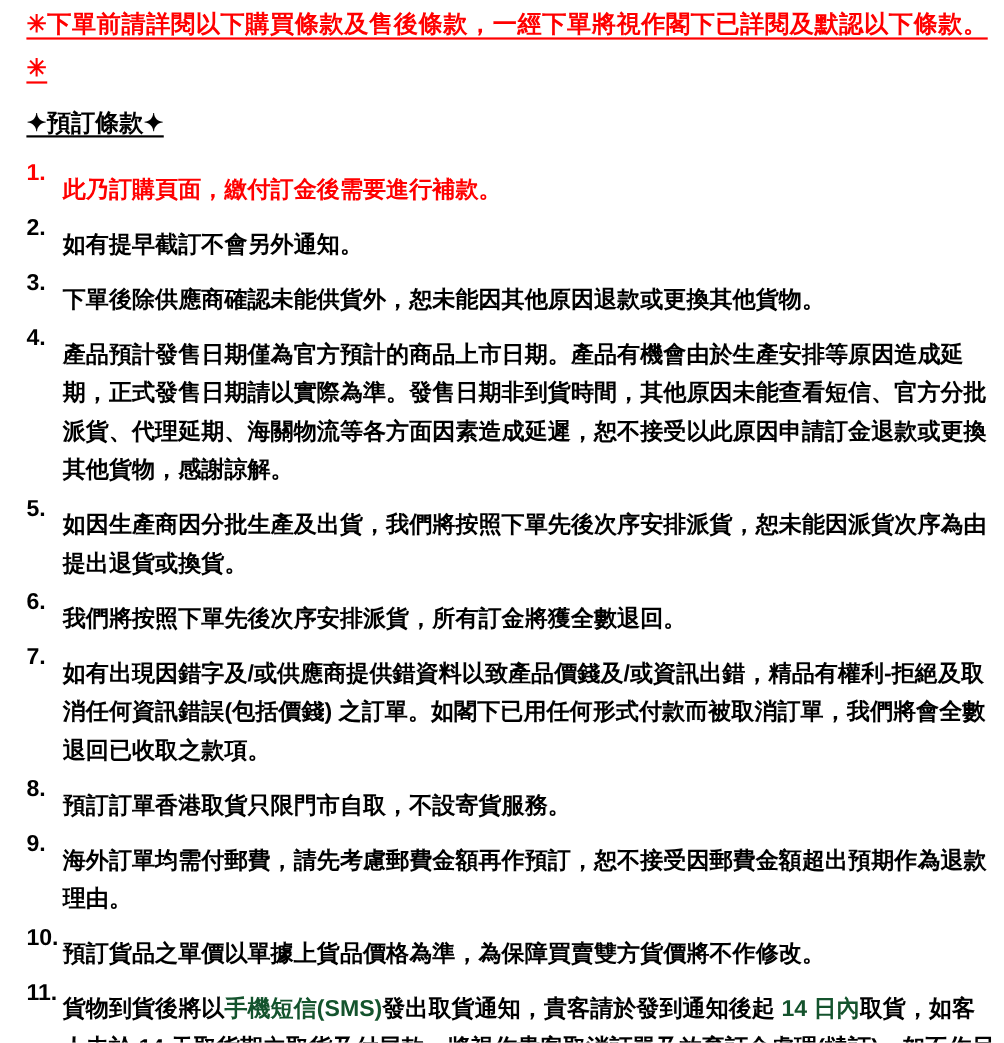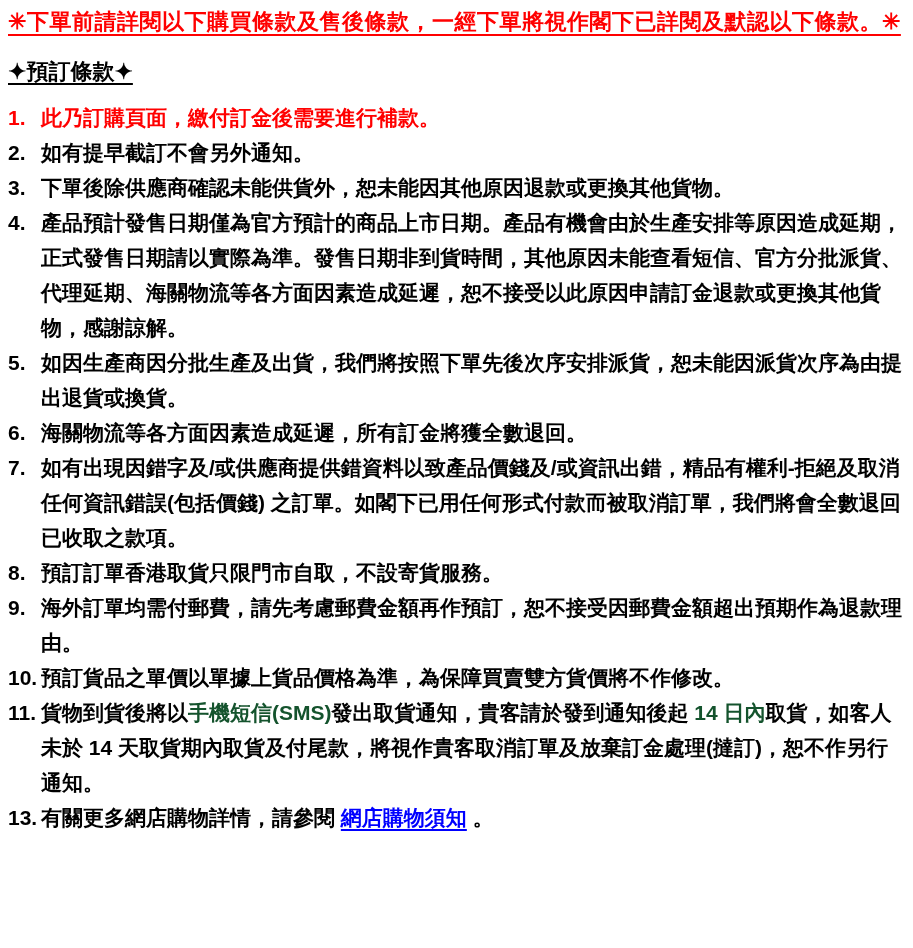--- a/index.html
+++ b/index.html
@@ -6,21 +6,21 @@
   html, body {
     margin: 0;
     padding: 0;
     background: #ffffff;
     font-family: "Liberation Sans", sans-serif;
   }
   .page {
     width: 913px;
     height: 948px;
     background: #ffffff;
-    padding: 2px 6px 0 8px;
+    padding: 2px 6px 0 24px;
     overflow: hidden;
     font-weight: bold;
     color: #000000;
   }
   .notice {
     color: #ff0000;
     font-size: 22px;
     line-height: 40px;
     text-decoration: underline;
     text-underline-offset: 5px;
@@ -46,20 +46,21 @@
     font-size: 21px;
     line-height: 35px;
     color: #000000;
   }
   .term-num {
     flex: 0 0 33px;
   }
   .term-text {
     flex: 1;
     word-break: break-word;
+    margin-top: 15px;
   }
   .red { color: #ff0000; }
   .seg-red-underline {
     color: #14532d;
     text-underline-offset: 4px;
     text-decoration-thickness: 2px;
   }
   .seg-blue-link {
     color: #0000ff;
     text-decoration: underline;
@@ -92,21 +93,21 @@
       <div class="term-item">
         <span class="term-num">4.</span>
         <span class="term-text"><span>產品預計發售日期僅為官方預計的商品上市日期。產品有機會由於生產安排等原因造成延期，正式發售日期請以實際為準。發售日期非到貨時間，其他原因未能查看短信、官方分批派貨、代理延期、海關物流等各方面因素造成延遲，恕不接受以此原因申請訂金退款或更換其他貨物，感謝諒解。</span></span>
       </div>
       <div class="term-item">
         <span class="term-num">5.</span>
         <span class="term-text"><span>如因生產商因分批生產及出貨，我們將按照下單先後次序安排派貨，恕未能因派貨次序為由提出退貨或換貨。</span></span>
       </div>
       <div class="term-item">
         <span class="term-num">6.</span>
-        <span class="term-text"><span>海關物流等各方面因素造成延遲，所有訂金將獲全數退回。</span></span>
+        <span class="term-text"><span>我們將按照下單先後次序安排派貨，所有訂金將獲全數退回。</span></span>
       </div>
       <div class="term-item">
         <span class="term-num">7.</span>
         <span class="term-text"><span>如有出現因錯字及/或供應商提供錯資料以致產品價錢及/或資訊出錯，精品有權利-拒絕及取消任何資訊錯誤(包括價錢) 之訂單。如閣下已用任何形式付款而被取消訂單，我們將會全數退回已收取之款項。</span></span>
       </div>
       <div class="term-item">
         <span class="term-num">8.</span>
         <span class="term-text"><span>預訂訂單香港取貨只限門市自取，不設寄貨服務。</span></span>
       </div>
       <div class="term-item">

